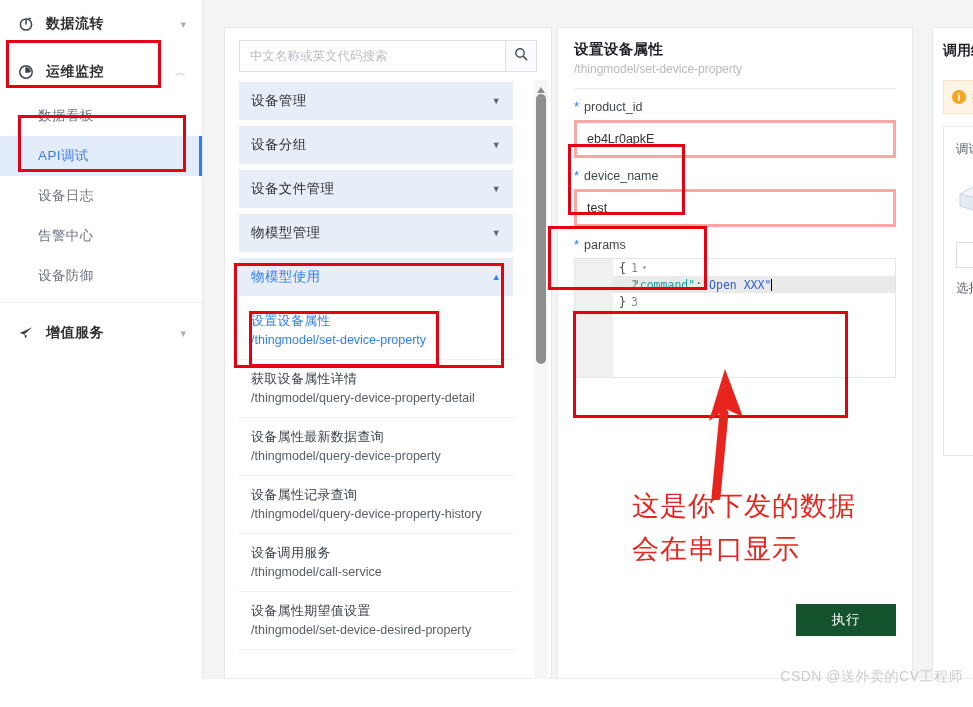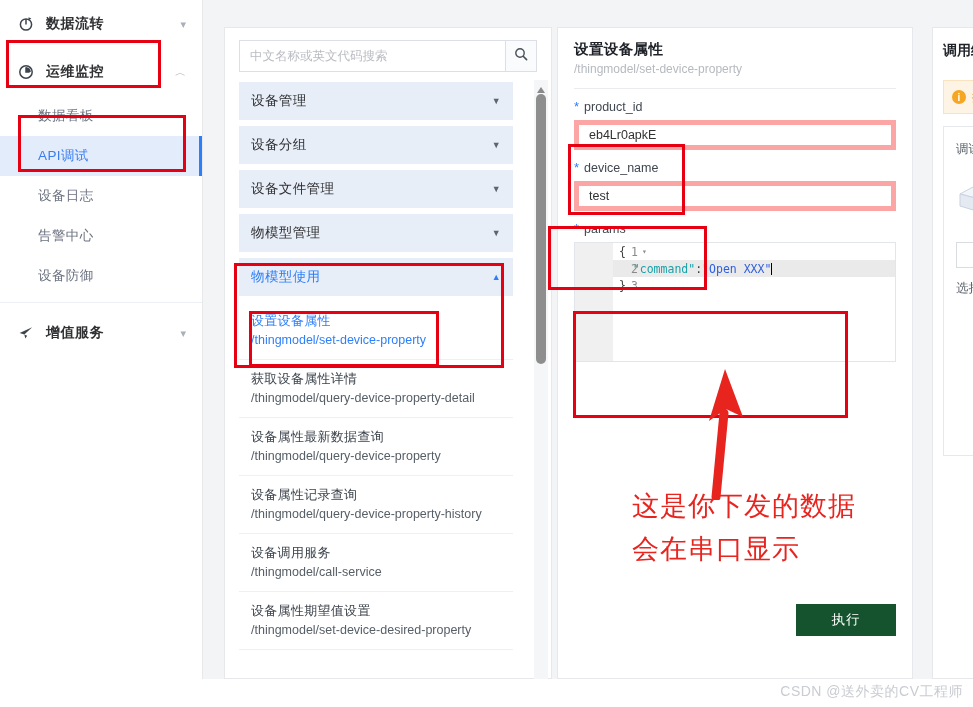--- a/index.html
+++ b/index.html
@@ -111,21 +111,21 @@
     position: absolute; left: 2px; top: 2px; width: 14px; height: 14px;
     border-radius: 50%; background: #fff;
   }
   .fp-opts .doc-link { margin-left: auto; font-size: 13px; color: #2d7ff9; letter-spacing:.3px;}
   .fp-divider { height:1px; background:#e9ebee; margin: 12px 16px 0 16px; }
 
   .field { padding: 10px 16px 0 16px; }
   .field .flabel { font-size: 12.5px; color: #404750; margin-bottom: 6px; }
   .field .req { color: #2d7ff9; margin-right: 5px; font-size: 13px; }
   .field .finput {
-    height: 30px; border: 5px solid #fca5a5; padding: 4px 10px;
+    height: 30px; border: 3px solid #fca5a5; padding: 16px 10px;
     display: flex; align-items: center; font-size: 12.5px; color: #303133;
   }
 
   .editor-wrap { margin: 4px 16px 0 16px; border: 1px solid #e2e5e9; height: 120px; background: #fff; position: relative; }
   .gutter { position: absolute; left: 0; top: 0; bottom: 0; width: 38px; background: #f0f0f0; }
   .code-area { position: absolute; left: 38px; top: 0; right: 0; bottom: 0; }
   .cl { height: 17px; display: flex; align-items: center; font-family: "DejaVu Sans Mono", "Liberation Mono", monospace; font-size: 11.5px; }
   .cl .ln { position: absolute; left: 0; width: 38px; text-align: right; padding-right: 13px; color: #8a8a8a; }
   .cl .fold { position: absolute; left: 29px; color: #8a8a8a; font-size: 8px; }
   .cl.hl { background: #eaeaea; }
@@ -170,21 +170,21 @@
 
   
   .ann-box { position: absolute; border: 3px solid #e60012; pointer-events: none; }
   .ann-text {
     position: absolute; color: #e8241f; font-size: 27px; line-height: 38px;
     font-weight: 500; letter-spacing: 1px; white-space: nowrap;
   }
   .ann-arrow { position: absolute; pointer-events: none; }
 
   .watermark {
-    position: absolute; right: 10px; bottom: 6px;
+    position: absolute; right: 10px; bottom: 21px;
     font-size: 14px; color: #c9ccd1; letter-spacing: .5px;
   }
   .bottom-strip { position:absolute; left:0; bottom:0; width: 973px; height: 28px; background:#fff; }
   .page-bg { position:absolute; left:203px; top:0; width: 770px; height: 707px; background:#f3f4f6; }
 </style>
 </head>
 <body>
 
 <div id="app">
   <div class="page-bg"></div>

